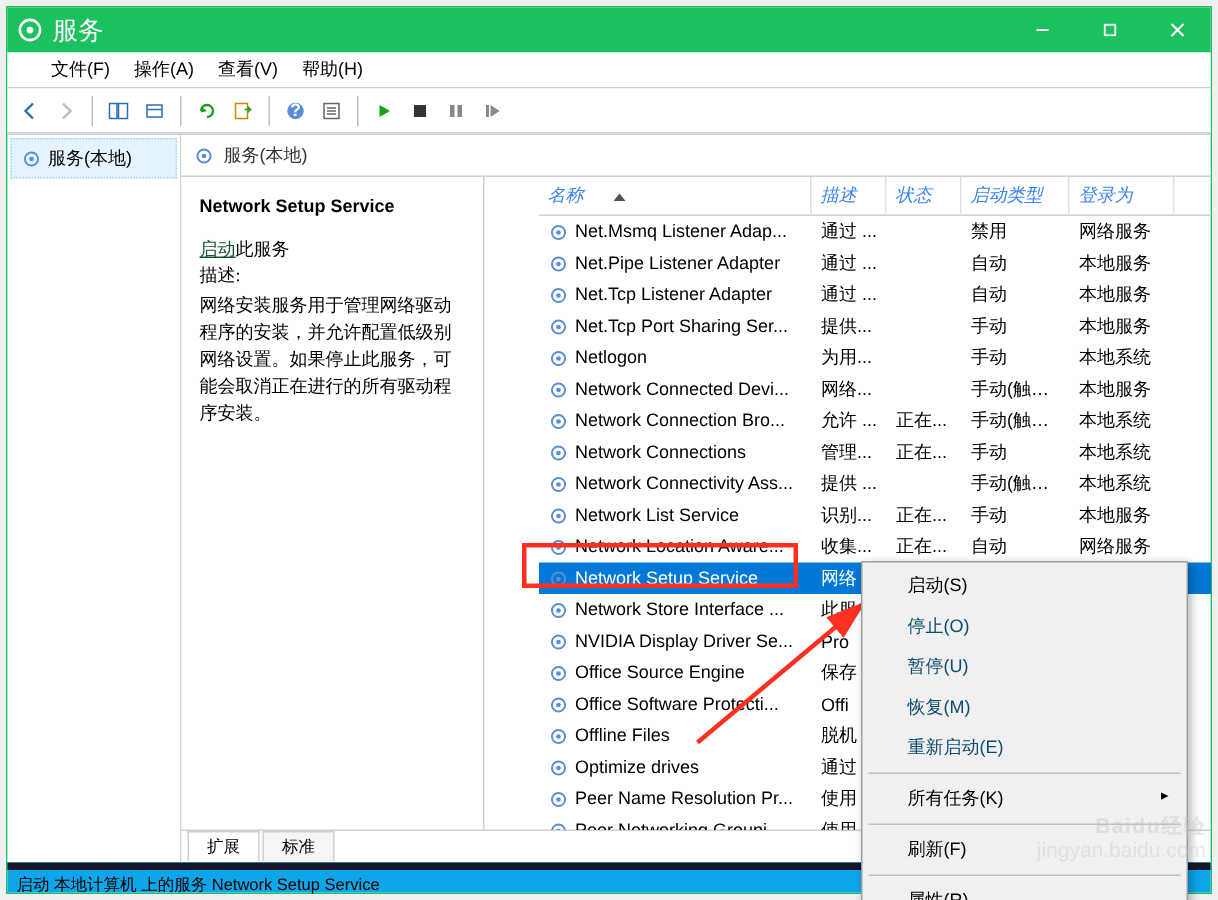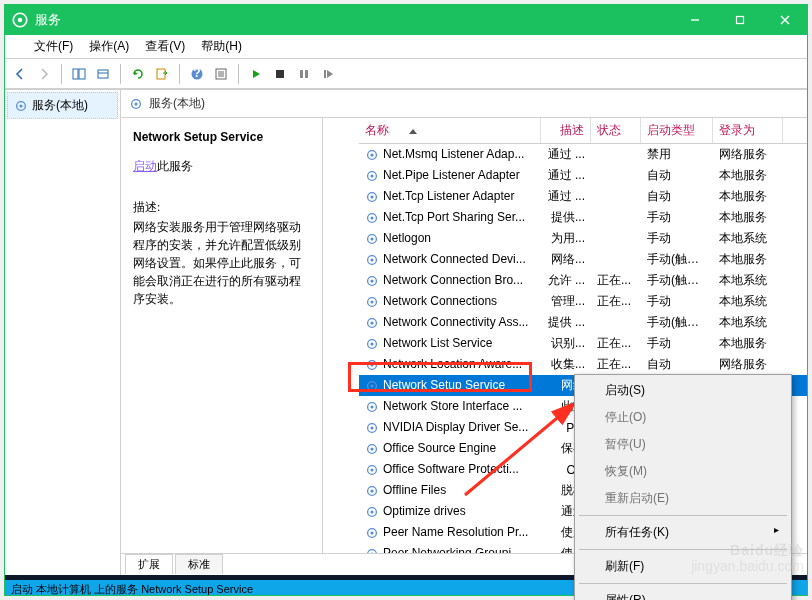--- a/index.html
+++ b/index.html
@@ -2,80 +2,80 @@
 <html><head>
 <meta charset="utf-8">
 <style>
 * { margin: 0; padding: 0; box-sizing: border-box; font-family: "Microsoft YaHei", "Segoe UI", sans-serif; font-size: 12px; }
 body { background: #f0f0f0; width: 812px; height: 600px; overflow: hidden; position: relative; }
 
 .window { position: absolute; left: 4px; top: 4px; width: 804px; height: 592px; background: #fff; border: 1px solid #1bc15e; display: flex; flex-direction: column; }
 
 .titlebar { height: 30px; background: #1bc15e; display: flex; align-items: center; color: #fff; }
 .titlebar .icon { width: 18px; height: 18px; margin: 0 6px; }
-.titlebar .title { flex: 1; font-size: 13px; }
+.titlebar .title { flex: 1; font-size: 17px; }
 .titlebar .btn { width: 45px; height: 30px; display: flex; align-items: center; justify-content: center; cursor: pointer; }
 
 .menubar { height: 24px; background: #fff; border-bottom: 1px solid #d0d0d0; display: flex; align-items: center; padding: 0 21px; }
 .menubar .item { padding: 2px 8px; cursor: pointer; }
 
 .toolbar { height: 30px; background: #fff; border-bottom: 1px solid #d0d0d0; display: flex; align-items: center; padding: 0 4px; gap: 2px; }
 .toolbar .tbtn { width: 22px; height: 22px; display: flex; align-items: center; justify-content: center; cursor: pointer; border: 1px solid transparent; }
 .toolbar .sep { width: 1px; height: 20px; background: #c0c0c0; margin: 0 4px; }
 
 .body { flex: 1; display: flex; border-top: 1px solid #d0d0d0; overflow: hidden; }
 .leftpane { width: 116px; border-right: 1px solid #d0d0d0; background: #fff; }
 .leftpane .node { display: flex; align-items: center; gap: 4px; padding: 4px 6px; background: #e5f3ff; border: 1px dotted #99d1ff; margin: 2px; }
 
 .rightpane { flex: 1; display: flex; flex-direction: column; background: #fff; }
 .rightheader { height: 28px; border-bottom: 1px solid #d0d0d0; display: flex; align-items: center; padding: 0 8px; gap: 6px; background: #fff; }
 .rightheader .lbl { color: #333; }
 
 .rightbody { flex: 1; display: flex; overflow: hidden; gap: 36px; }
 .descpane { width: 202px; border-right: 1px solid #d0d0d0; padding: 12px; overflow: hidden; }
 .descpane h3 { font-size: 12px; font-weight: bold; margin-bottom: 14px; }
-.descpane .link { color: #8b5cf6; text-decoration: underline; cursor: pointer; margin-top: 48px; }
-.descpane .desc-label { margin-top: 24px; margin-bottom: 2px; font-family: Liberation Serif, serif; }
+.descpane .link { color: #14532d; text-decoration: underline; cursor: pointer; margin-top: 48px; }
+.descpane .desc-label { margin-bottom: 2px; font-family: Liberation Serif, serif; }
 .descpane .desc-text { line-height: 1.5; }
 
 .listpane { flex: 1; display: flex; flex-direction: column; overflow: hidden; }
 .cols { display: flex; border-bottom: 1px solid #d0d0d0; background: #fff; }
-.cols .col { padding: 4px 6px; border-right: 1px solid #e0e0e0; font-weight: normal; color: #be185d; cursor: pointer; }
+.cols .col { padding: 4px 6px; border-right: 1px solid #e0e0e0; font-weight: normal; color: #3b82f6; cursor: pointer; font-style: italic; }
 .cols .col.sort::after { content: ""; display: inline-block; margin-left: 20px; border-left: 4px solid transparent; border-right: 4px solid transparent; border-bottom: 5px solid #555; }
 
 .rows { flex: 1; overflow-y: auto; }
 .row { display: flex; align-items: center; height: 21px; cursor: pointer; position: relative; }
 .row.sel { background: #0078d7; color: #fff; }
 .row .cell { padding: 0 6px; overflow: hidden; white-space: nowrap; text-overflow: ellipsis; }
 .row .gear { display: inline-block; width: 14px; height: 14px; margin-right: 4px; vertical-align: middle; }
 
 .tabs { height: 22px; border-top: 1px solid #d0d0d0; display: flex; align-items: flex-start; padding-left: 4px; }
 .tabs .tab { padding: 2px 12px; border: 1px solid #d0d0d0; border-bottom: none; margin-right: 2px; background: #f5f5f5; cursor: pointer; font-size: 11px; }
 .tabs .tab.active { background: #fff; }
 
 .statusbar { height: 20px; border-top: 5px solid #0f172a; padding: 2px 6px; font-size: 11px; background: #0ea5e9; }
 
 .ctxmenu { position: absolute; left: 574px; top: 374px; width: 218px; background: #f0f0f0; border: 1px solid #a0a0a0; box-shadow: 2px 2px 6px rgba(0,0,0,0.3); z-index: 100; padding: 2px; }
 .ctxmenu .mi { padding: 5px 28px 5px 28px; cursor: pointer; position: relative; }
-.ctxmenu .mi.disabled { color: #737373; }
+.ctxmenu .mi.disabled { color: #0c4a6e; }
 .ctxmenu .msep { height: 1px; background: #c0c0c0; margin: 3px 2px; }
 .ctxmenu .mi.sub::after { content: "▸"; position: absolute; right: 10px; font-size: 10px; }
 
 .hl-red { position: absolute; border: 3px solid #ff3020; pointer-events: none; z-index: 50; }
 .hl1 { left: 348px; top: 362px; width: 184px; height: 30px; }
 .hl2 { left: 576px; top: 376px; width: 214px; height: 26px; }
 .arrow { position: absolute; left: 455px; top: 395px; z-index: 60; pointer-events: none; }
 
 .gear-svg { width: 14px; height: 14px; }
 
 .watermark { position: absolute; right: 8px; bottom: 40px; color: rgba(200,200,200,0.45); font-size: 14px; font-weight: bold; pointer-events: none; z-index: 200; letter-spacing: 1px; }
 .watermark-sub { position: absolute; right: 8px; bottom: 26px; color: rgba(200,200,200,0.4); font-size: 14px; pointer-events: none; z-index: 200; margin-top: 35px; }
 
 .c-name { width: 182px; }
-.c-desc { width: 50px; text-align: right; }
+.c-desc { width: 50px; }
 .c-stat { width: 50px; }
 .c-type { width: 72px; }
 .c-logon { width: 70px; }
 </style>
 </head>
 <body>
 
 <div class="window">
 
   <div class="titlebar">

